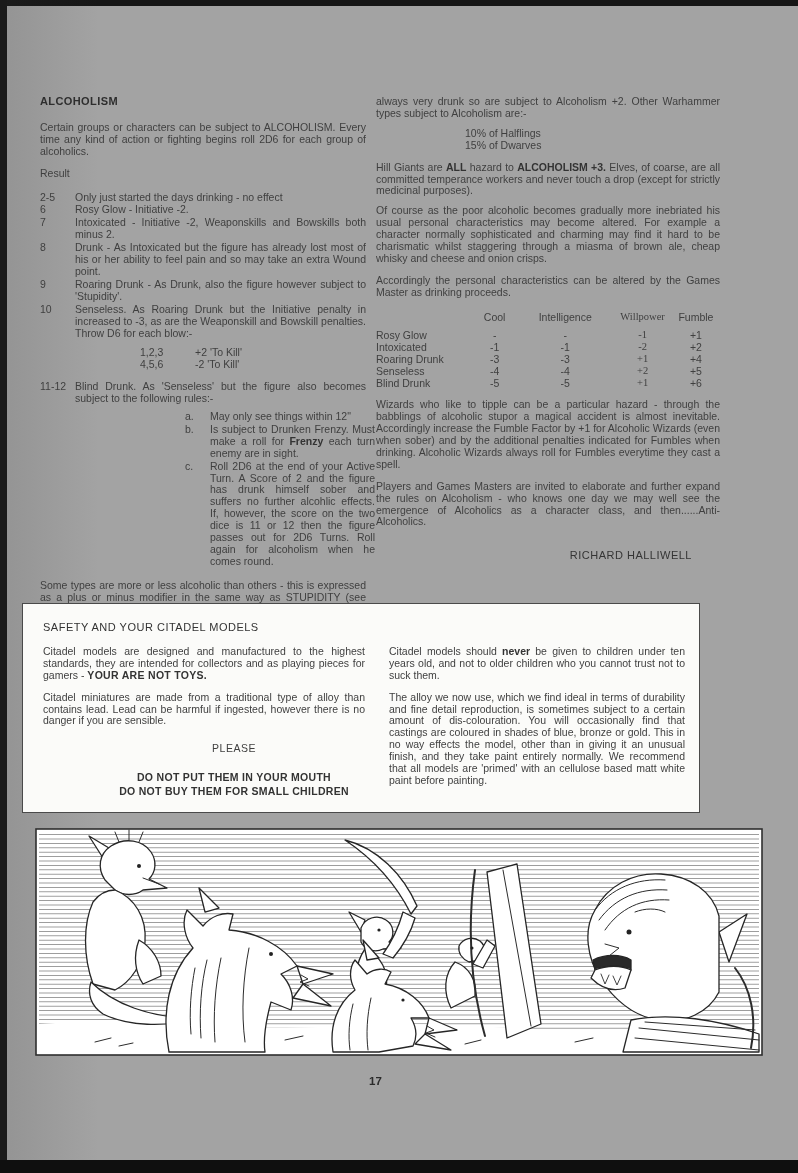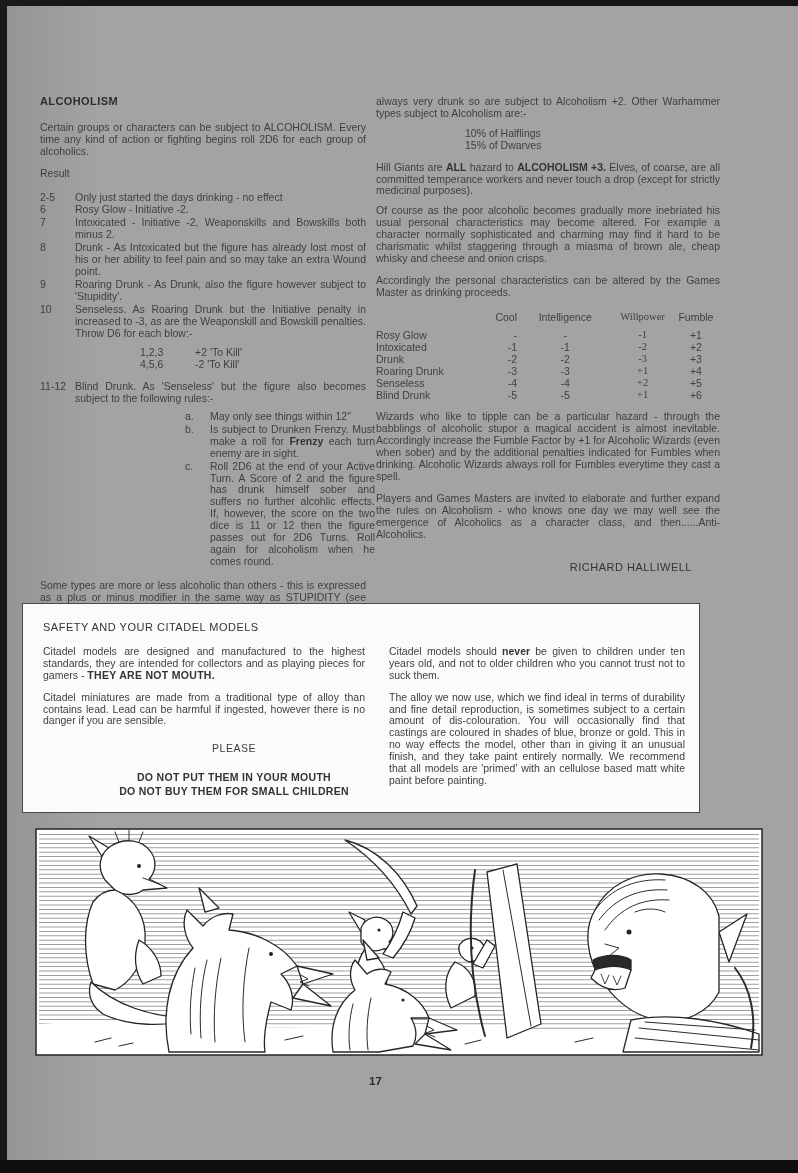--- a/index.html
+++ b/index.html
@@ -31,21 +31,21 @@
   .abc{display:flex;margin-bottom:1px;}
   .marker{flex:none;width:25px;}
   .atext{flex:1;text-align:justify;}
   .percents{margin:0 0 10px 89px;}
   .bold{font-weight:700;color:#333;}
   .und{}
   table.mods{border-collapse:collapse;width:100%;margin:12px 0 10px 0;}
   table.mods td,table.mods th{padding:0;font-weight:400;font-size:10.5px;line-height:12.1px;}
   table.mods th{text-align:center;padding-bottom:6px;}
   table.mods th.lbl{width:28%;}
-  table.mods .c-cool{width:13%;text-align:right;}
+  table.mods .c-cool{width:13%;text-align:center;}
   table.mods .c-int{width:28%;text-align:center;}
   table.mods .c-wil{width:17%;text-align:center;font-family:Liberation Serif, serif;}
   table.mods .c-fum{width:14%;text-align:center;}
   table.mods td.lbl{text-align:left;}
   .byline{text-align:right;margin:22px 28px 0 0;font-size:11px;letter-spacing:.5px;color:#343434;}
   .safety-box{position:absolute;left:22px;top:603px;width:678px;height:210px;
     border:1px solid #4a4a4a;background:#fbfbf9;box-sizing:border-box;padding:18px 0 0 20px;}
   .safety-title{font-size:11px;letter-spacing:.5px;color:#333;margin:0 0 12px 0;font-weight:400;}
   .safety-cols{display:flex;}
   .s-left{width:322px;flex:none;}
@@ -159,27 +159,20 @@
         <td class="c-fum">+1</td>
       </tr>
       <tr>
         <td class="lbl">Intoxicated</td>
         <td class="c-cool">-1</td>
         <td class="c-int">-1</td>
         <td class="c-wil">-2</td>
         <td class="c-fum">+2</td>
       </tr>
       <tr>
-        <td class="lbl">Drunk</td>
-        <td class="c-cool">-2</td>
-        <td class="c-int">-2</td>
-        <td class="c-wil">-3</td>
-        <td class="c-fum">+3</td>
-      </tr>
-      <tr>
         <td class="lbl">Roaring Drunk</td>
         <td class="c-cool">-3</td>
         <td class="c-int">-3</td>
         <td class="c-wil">+1</td>
         <td class="c-fum">+4</td>
       </tr>
       <tr>
         <td class="lbl">Senseless</td>
         <td class="c-cool">-4</td>
         <td class="c-int">-4</td>
@@ -198,21 +191,21 @@
 
     <p class="j"><span>Wizards who like to tipple can be a particular hazard - through the babblings of alcoholic stupor a magical accident is almost inevitable. Accordingly increase the Fumble Factor by +1 for Alcoholic Wizards (even when sober) and by the additional penalties indicated for Fumbles when drinking. Alcoholic Wizards </span><span class="und">always</span><span> roll for Fumbles everytime they cast a spell.</span></p>
     <p class="j">Players and Games Masters are invited to elaborate and further expand the rules on Alcoholism - who knows one day we may well see the emergence of Alcoholics as a character class, and then......Anti-Alcoholics.</p>
     <div class="byline">RICHARD HALLIWELL</div>
   </div>
 
   <div class="safety-box">
     <div class="safety-title">SAFETY AND YOUR CITADEL MODELS</div>
     <div class="safety-cols">
       <div class="s-left">
-        <p class="j"><span>Citadel models are designed and manufactured to the highest standards, they are intended for collectors and as playing pieces for gamers - </span><span class="bold caps">THEY ARE NOT MOUTH.</span></p>
+        <p class="j"><span>Citadel models are designed and manufactured to the highest standards, they are intended for collectors and as playing pieces for gamers - </span><span class="bold caps">YOUR ARE NOT TOYS.</span></p>
         <p class="j">Citadel miniatures are made from a traditional type of alloy than contains lead. Lead can be harmful if ingested, however there is no danger if you are sensible.</p>
         <div class="center-block">
           <div class="please">PLEASE</div>
           <div class="warn">DO NOT PUT THEM IN YOUR MOUTH</div>
           <div class="warn">DO NOT BUY THEM FOR SMALL CHILDREN</div>
         </div>
       </div>
       <div class="s-right">
         <p class="j"><span>Citadel models should </span><span class="bold">never</span><span> be given to children under ten years old, and not to older children who you cannot trust not to suck them.</span></p>
         <p class="j">The alloy we now use, which we find ideal in terms of durability and fine detail reproduction, is sometimes subject to a certain amount of dis-colouration. You will occasionally find that castings are coloured in shades of blue, bronze or gold. This in no way effects the model, other than in giving it an unusual finish, and they take paint entirely normally. We recommend that all models are 'primed' with an cellulose based matt white paint before painting.</p>

